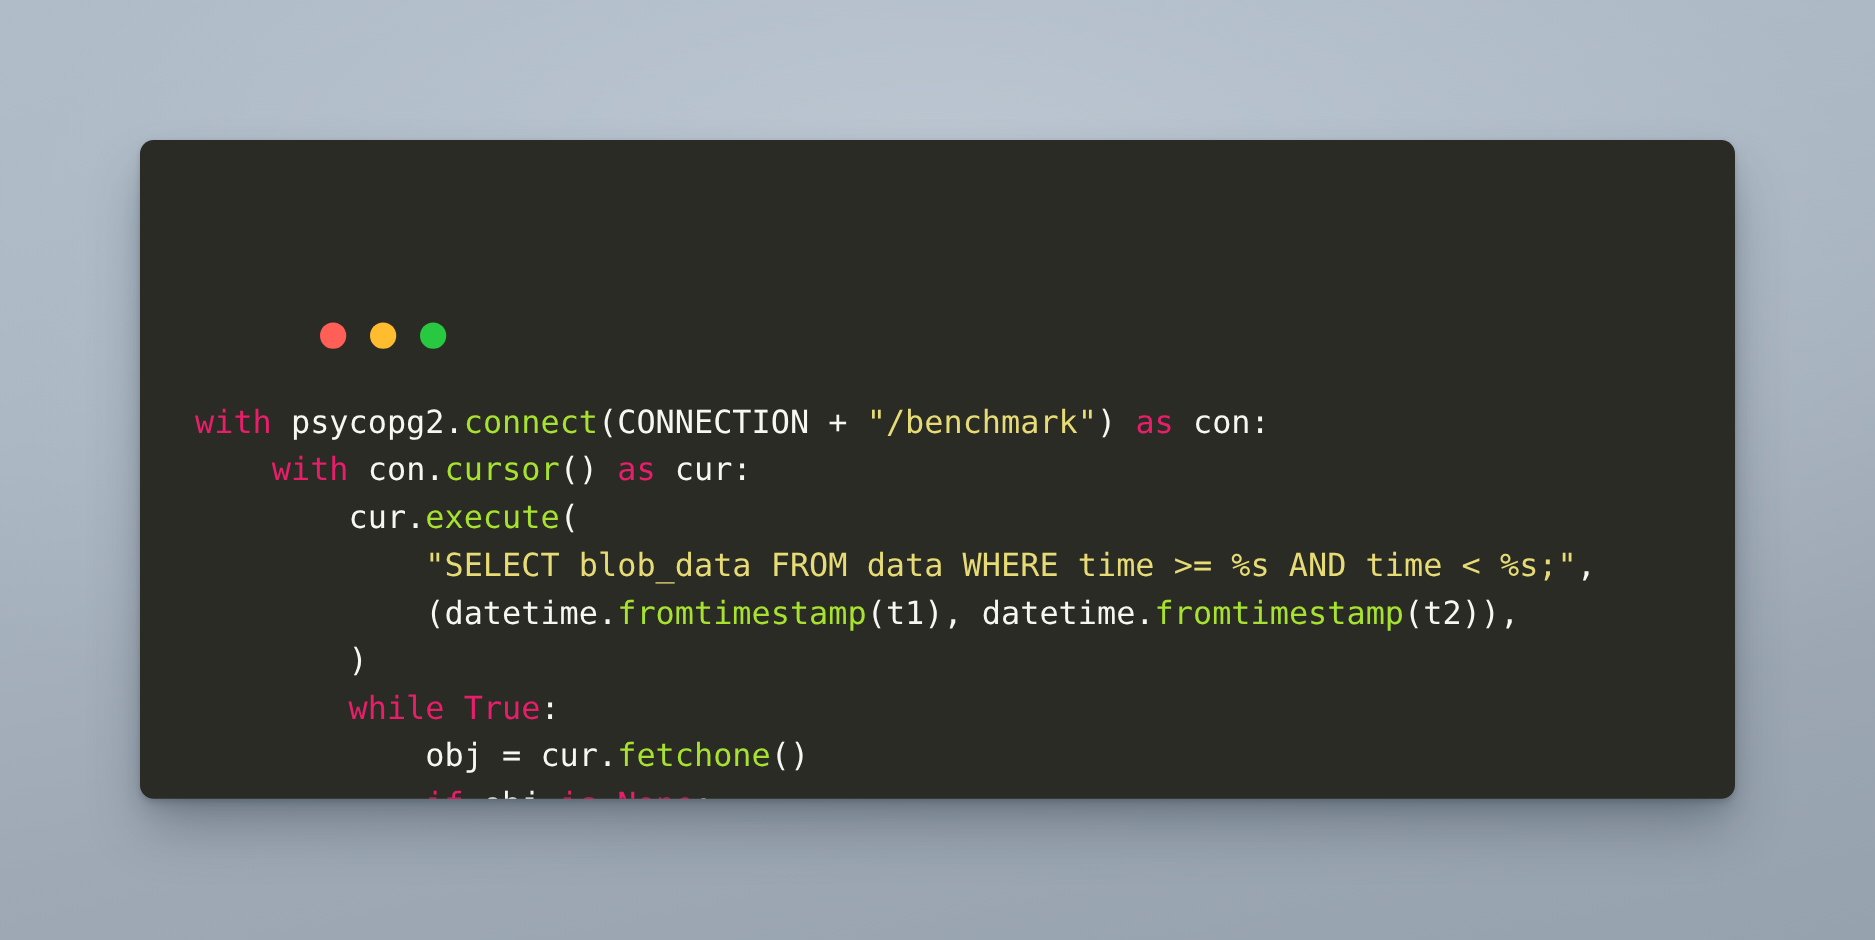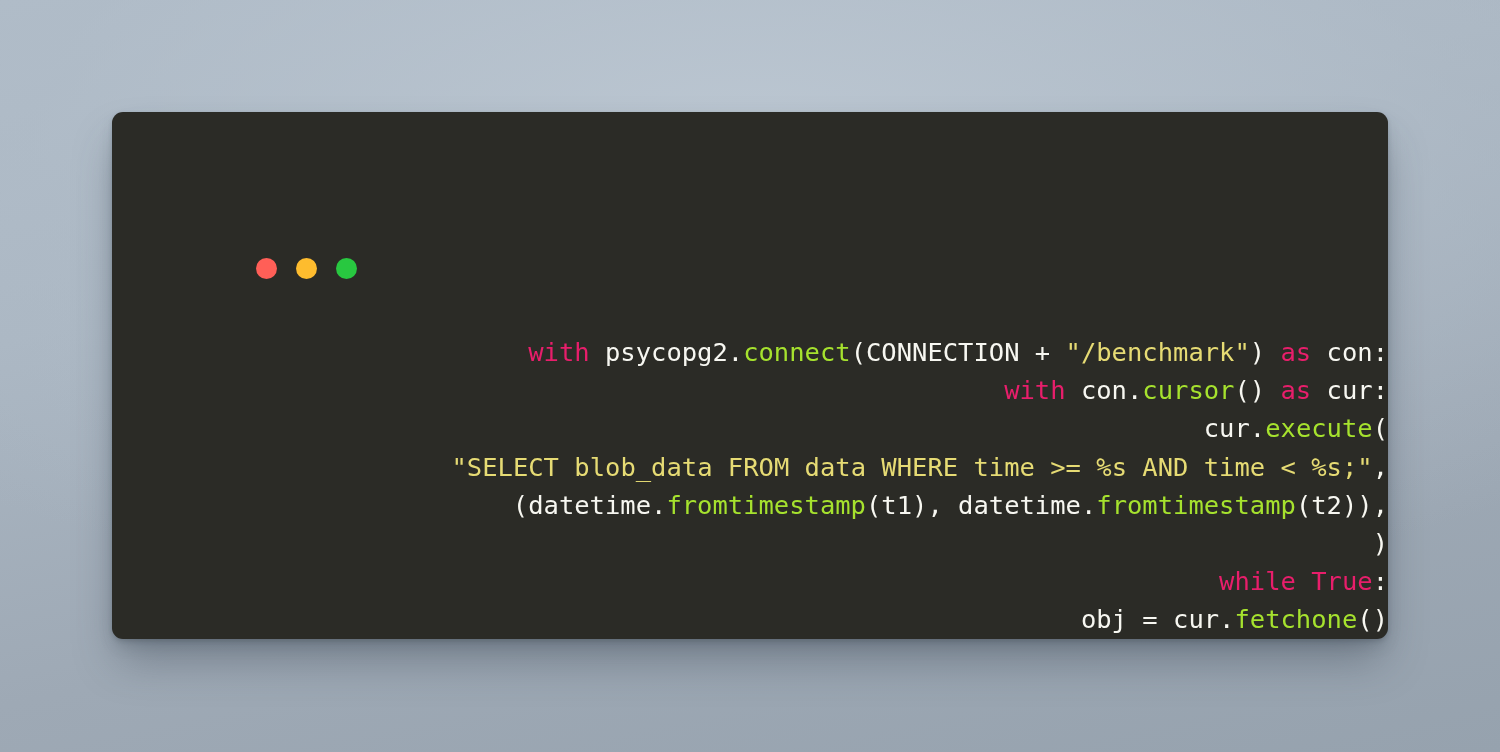--- a/index.html
+++ b/index.html
@@ -61,25 +61,24 @@
     border-radius: 50%;
   }
   #dot-close    { left: 144px; }
   #dot-minimize { left: 184px; }
   #dot-maximize { left: 224px; }
 
   
   #code-body {
     position: absolute;
     left: 0;
-    top: 16px;
+    top: 2px;
     width: 100%;
     padding: 205px 0 0 12px;
     box-sizing: border-box;
-    text-align: right;
   }
 
   pre#code {
     margin: 0;
     padding: 0 0 0 32px;
     font-family: "DejaVu Sans Mono", "Liberation Mono", monospace;
     font-size: 25.5px;
     line-height: 38.2px;
     letter-spacing: 0px;
     white-space: pre;

